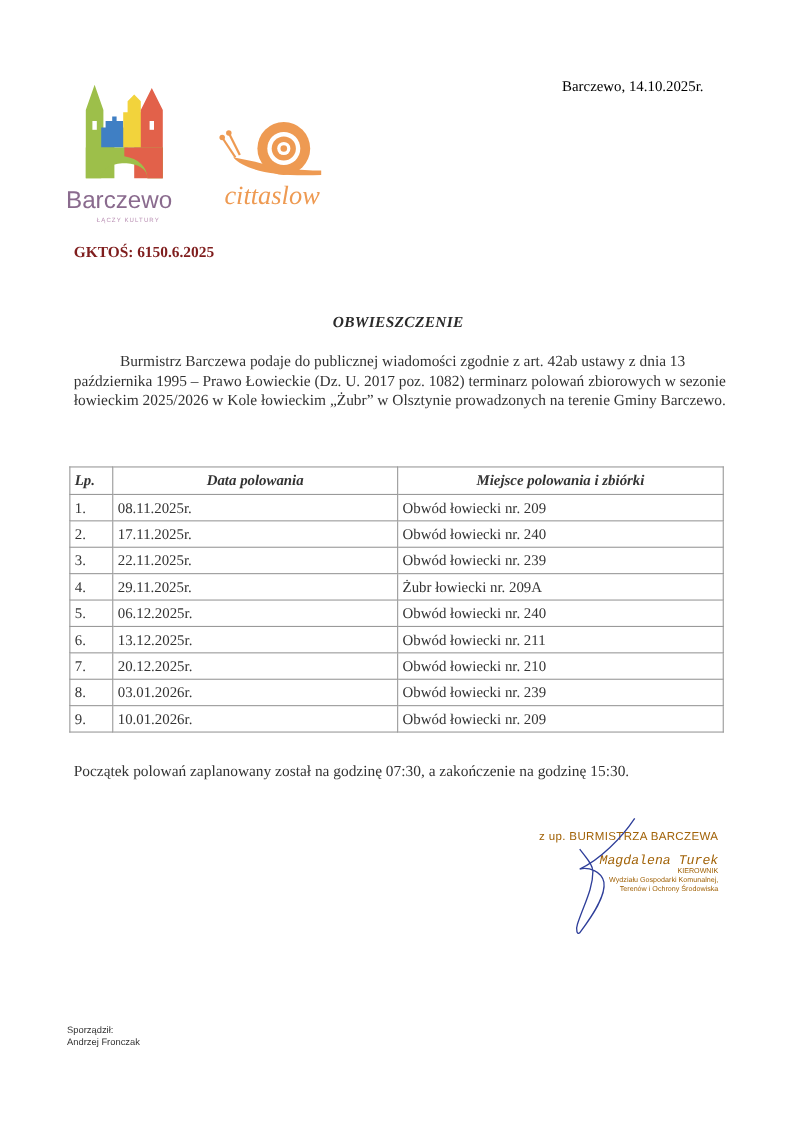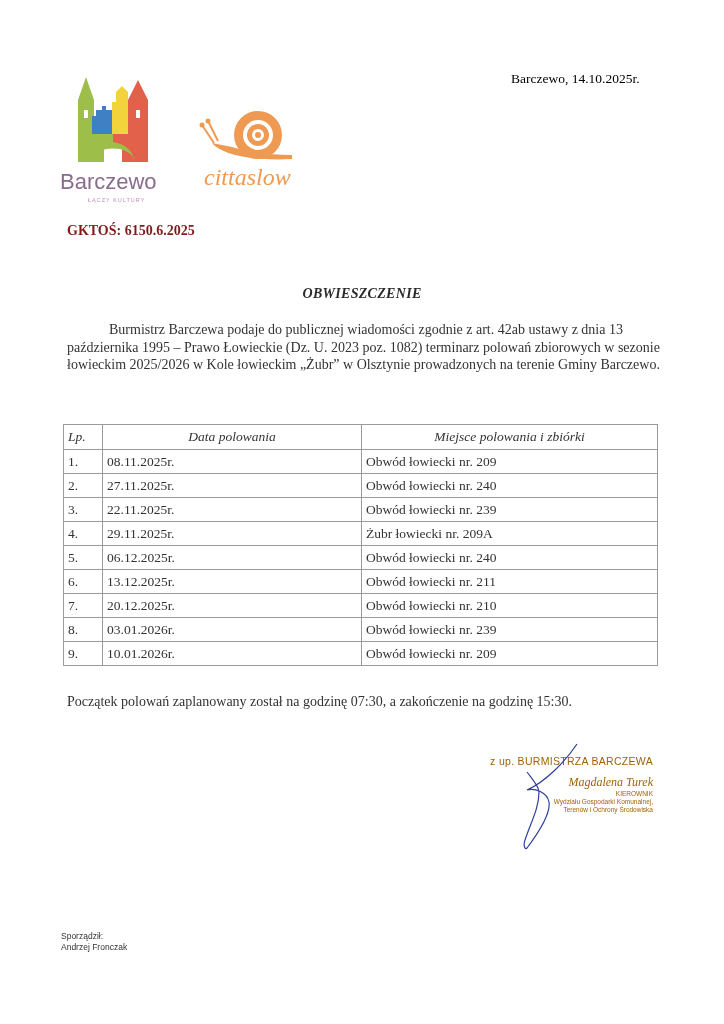--- a/index.html
+++ b/index.html
@@ -8,27 +8,27 @@
   .abs { position:absolute; }
   .place-date { left:511px; top:71px; font-size:13.5px; color:#000000; }
   .logo-barczewo { left:58px; top:72px; width:125px; height:135px; }
   .logo-cittaslow { left:192px; top:95px; width:110px; height:100px; }
   .ref { left:67px; top:223px; font-size:14px; font-weight:bold; color:#7f1d1d; }
   .title { left:0; width:724px; top:274px; text-align:center; font-size:14px; font-weight:bold; font-style:italic; letter-spacing:0.3px; padding-left:0; }
   .title span { display:inline-block; margin-left:0px;margin-top:12px; }
   .body-text { left:67px; top:321px; width:594px; font-size:14px; line-height:17.6px; color:#333; text-indent:42px; }
   table.schedule { position:absolute; left:63px; top:424px; width:595px; border-collapse:collapse; font-size:13.5px; color:#333; }
   table.schedule td, table.schedule th { border:1px solid #9a9a9a; padding:1px 4px; height:21px; text-align:left; font-weight:normal; }
-  table.schedule th { font-weight:normal; font-style:italic; text-align:center; height:22px; }
+  table.schedule th { font-weight:bold; font-style:italic; text-align:center; height:22px; }
   table.schedule th.lp { text-align:left; }
   .col-lp { width:30px; } .col-date { width:250px; }
   .closing { left:67px; top:694px; font-size:14px; color:#333; }
   .stamp { left:483px; top:755px; width:170px; text-align:right; color:#a16207; font-family:"Liberation Sans", sans-serif; }
   .stamp .l1 { font-size:10.5px; letter-spacing:0.3px; }
-  .stamp .l2 { font-family:Liberation Serif, serif; font-style:italic; font-size:12px; margin-top:8px; }
+  .stamp .l2 { font-family:Liberation Mono, monospace; font-style:italic; font-size:12px; margin-top:8px; }
   .stamp .l3, .stamp .l4, .stamp .l5 { font-size:6.5px; line-height:8px; }
   .signature { left:505px; top:742px; width:80px; height:110px; }
   .prepared { left:61px; top:931px; font-family:"Liberation Sans", sans-serif; font-size:8.5px; line-height:11px; color:#333; }
 </style>
 </head>
 <body>
 
 <div class="abs place-date">Barczewo, 14.10.2025r.</div>
 
 <svg class="abs logo-barczewo" viewBox="0 0 125 135">
@@ -60,39 +60,39 @@
     <circle cx="66" cy="40" r="6" fill="#fff"></circle>
     <circle cx="66" cy="40" r="3"></circle>
   </g>
   <text x="12" y="90" font-family="Liberation Serif, serif" font-style="italic" font-size="24" fill="#ee9a52">cittaslow</text>
 </svg>
 
 <div class="abs ref">GKTOŚ: 6150.6.2025</div>
 
 <div class="abs title"><span>OBWIESZCZENIE</span></div>
 
-<div class="abs body-text">Burmistrz Barczewa podaje do publicznej wiadomości zgodnie z art. 42ab ustawy z dnia 13 października 1995 – Prawo Łowieckie (Dz. U. 2023 poz. 1082) terminarz polowań zbiorowych w sezonie łowieckim 2025/2026 w Kole łowieckim „Żubr” w Olsztynie prowadzonych na terenie Gminy Barczewo.</div>
+<div class="abs body-text">Burmistrz Barczewa podaje do publicznej wiadomości zgodnie z art. 42ab ustawy z dnia 13 października 1995 – Prawo Łowieckie (Dz. U. 2017 poz. 1082) terminarz polowań zbiorowych w sezonie łowieckim 2025/2026 w Kole łowieckim „Żubr” w Olsztynie prowadzonych na terenie Gminy Barczewo.</div>
 
 <table class="schedule">
   <thead>
     <tr>
       <th class="lp col-lp">Lp.</th>
       <th class="col-date">Data polowania</th>
       <th>Miejsce polowania i zbiórki</th>
     </tr>
   </thead>
   <tbody>
     <tr>
         <td>1.</td>
         <td>08.11.2025r.</td>
         <td>Obwód łowiecki nr. 209</td>
       </tr>
     <tr>
         <td>2.</td>
-        <td>27.11.2025r.</td>
+        <td>17.11.2025r.</td>
         <td>Obwód łowiecki nr. 240</td>
       </tr>
     <tr>
         <td>3.</td>
         <td>22.11.2025r.</td>
         <td>Obwód łowiecki nr. 239</td>
       </tr>
     <tr>
         <td>4.</td>
         <td>29.11.2025r.</td>

